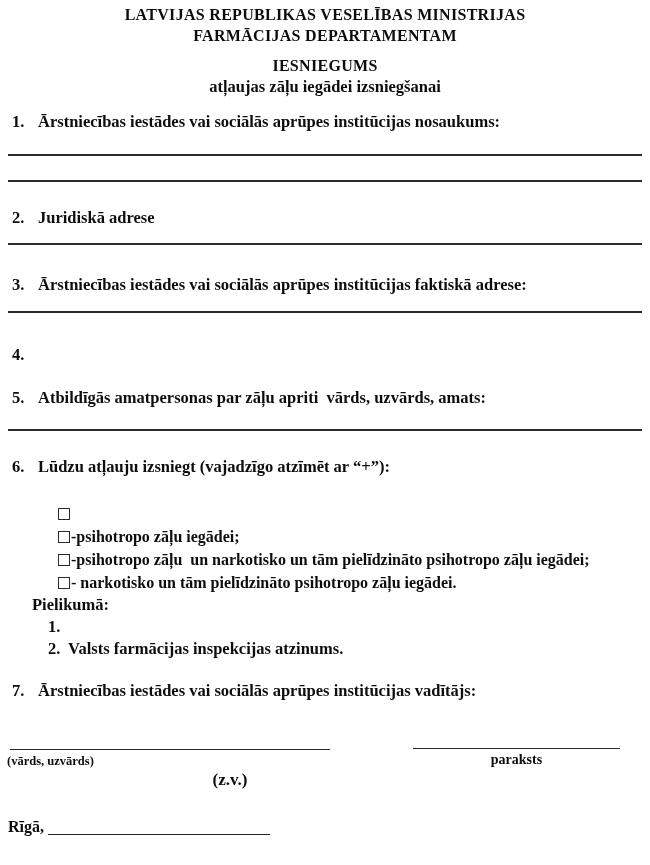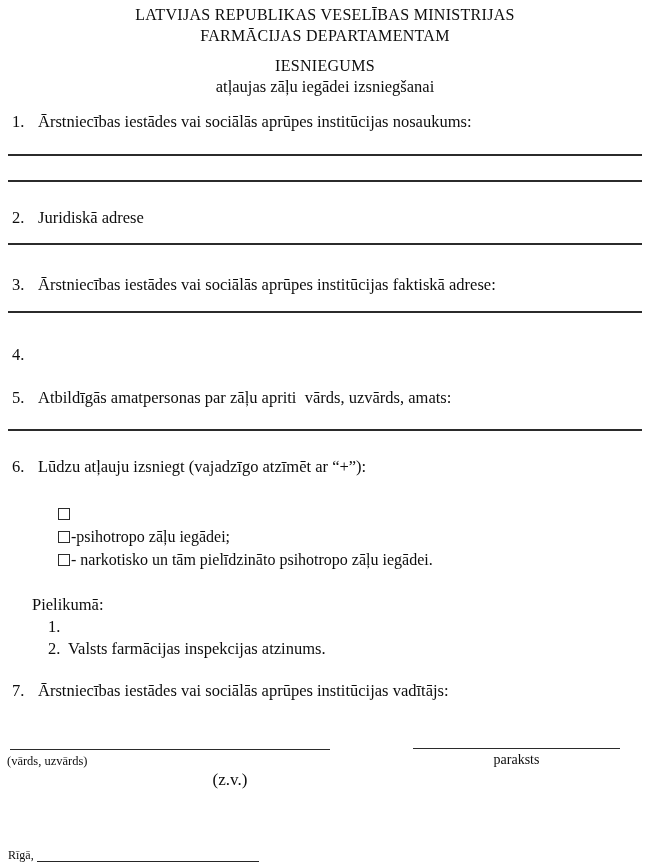--- a/index.html
+++ b/index.html
@@ -6,21 +6,21 @@
   .page{
     position:relative;
     width:650px;height:865px;
     margin:0 auto;
     background:#ffffff;
     color:#0d0d0d;
     font-family:"Liberation Serif","DejaVu Serif",serif;
     font-size:16.5px;
     overflow:hidden;
   }
-  .abs{position:absolute;}
+  .abs{position:absolute;font-weight:bold;}
   .center{width:100%;text-align:center;}
   .caps{font-size:16px;letter-spacing:0.3px;}
   .pre{white-space:pre-wrap;}
   .item{display:flex;align-items:baseline;}
   .item .num{width:26px;flex:0 0 26px;}
   .rule{border-top:2px solid #2b2b2b;height:0;}
   .blank{
     display:inline-block;
     border-bottom:1.6px solid #262626;
     height:0.95em;
@@ -86,20 +86,23 @@
   </div>
 
   <div class="abs" style="top:479px;left:34px;width:608px;">
     <div class="opt-row">
       <span class="checkbox"></span>
     </div>
     <div class="opt-row">
       <span class="checkbox"></span><span>-psihotropo zāļu iegādei;</span>
     </div>
     <div class="opt-row">
+      <span class="checkbox"></span><span>-psihotropo zāļu  un narkotisko un tām pielīdzināto psihotropo zāļu iegādei;</span>
+    </div>
+    <div class="opt-row">
       <span class="checkbox"></span><span>- narkotisko un tām pielīdzināto psihotropo zāļu iegādei.</span>
     </div>
   </div>
 
   <div class="abs" style="top:595px;left:32px;">Pielikumā:</div>
   <div class="abs sub-item" style="top:617px;left:48px;width:560px;">
     <span class="num">1.</span>
   </div>
   <div class="abs sub-item" style="top:639px;left:48px;width:560px;">
     <span class="num">2.</span>
@@ -112,19 +115,19 @@
   </div>
 
   <div class="abs rule" style="top:749px;left:10px;width:320px;border-top-width:1.6px;"></div>
   <div class="abs small" style="top:754px;left:7px;">(vārds, uzvārds)</div>
 
   <div class="abs rule" style="top:748px;left:413px;width:207px;border-top-width:1.6px;"></div>
   <div class="abs caption" style="top:752px;left:413px;width:207px;text-align:center;">paraksts</div>
 
   <div class="abs" style="top:770px;left:0;width:460px;text-align:center;font-size:17px;">(z.v.)</div>
 
-  <div class="abs" style="top:848px;left:8px;font-size:12px;">
+  <div class="abs" style="top:818px;left:8px;font-size:16px;">
     <span>Rīgā,</span>
     <span class="blank" style="width:222px;border-bottom-width:1.8px;"></span>
   </div>
   <div class="abs caption" style="top:887px;left:108px;margin-left:48px;">(datums)</div>
 
 </div>
 
 </body></html>

